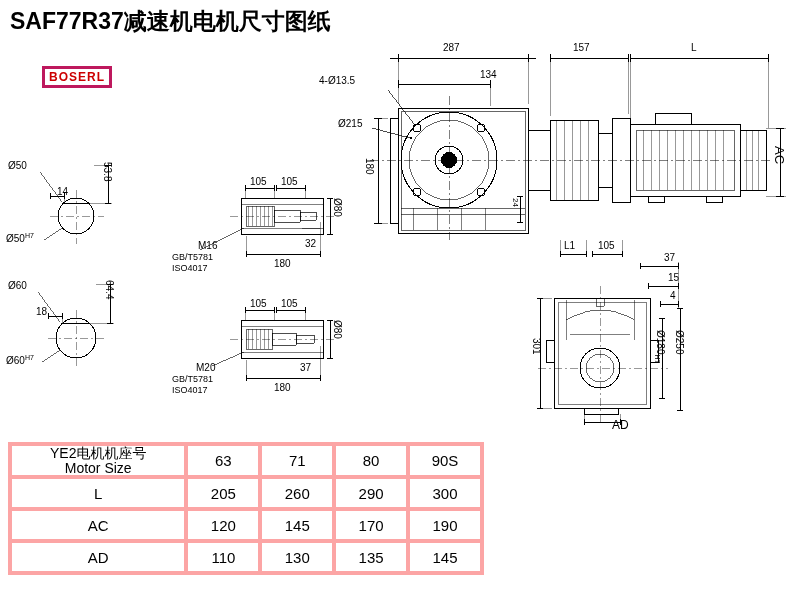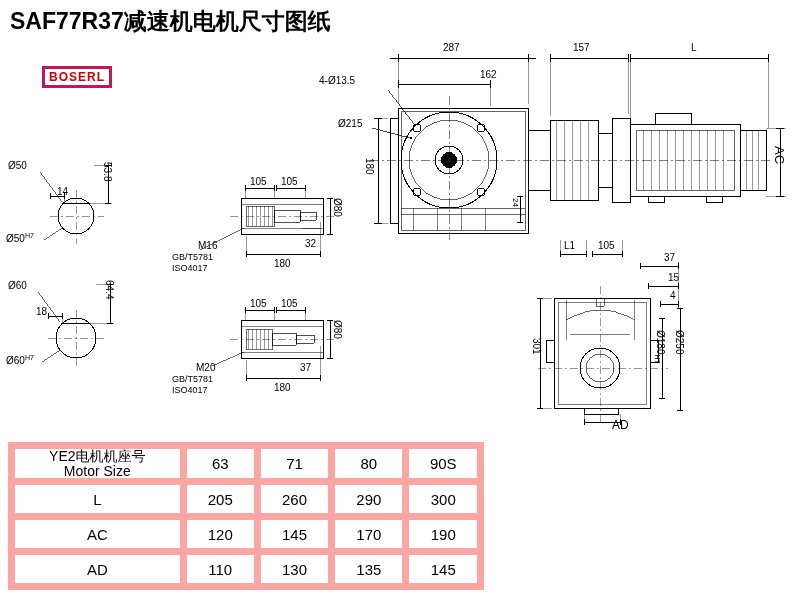--- a/index.html
+++ b/index.html
@@ -24,21 +24,21 @@
   .lbl{position:absolute;font-size:10px;white-space:nowrap;font-family:"Liberation Sans", sans-serif;}
   .lbl.sm{font-size:9px;}
   .lbl.xs{font-size:8px;}
   .vert{writing-mode:vertical-rl;}
   
   #spec-table{
     position:absolute;left:8px;top:442px;width:476px;
     border-collapse:collapse;
   }
   #spec-table td{
-    border:7px solid #fca5a5;text-align:center;
+    border:4px solid #fca5a5;text-align:center;
     font-size:15px;height:28px;padding:0;
     font-family:"Liberation Sans", sans-serif;
   }
   #spec-table td.head{width:182px;}
   #spec-table td.val{width:73px;}
   #spec-table .two-line{line-height:1.05;font-size:14px;}
   #spec-table .two-line span{display:block;}
   svg{position:absolute;left:0;top:0;}
 </style>
 </head>
@@ -261,21 +261,21 @@
       <path d="M677 308 L683 308 M677 410 L683 410"></path>
 
       <line x1="584" y1="422" x2="620" y2="422"></line>
       <path d="M584 419 L584 425 M620 419 L620 425"></path>
       <line x1="584" y1="414" x2="584" y2="424" stroke-width="0.4"></line>
       <line x1="620" y1="414" x2="620" y2="424" stroke-width="0.4"></line>
     </g>
   </svg>
 
   <div class="lbl" style="left:443px;top:42px;">287</div>
-  <div class="lbl" style="left:480px;top:69px;">162</div>
+  <div class="lbl" style="left:480px;top:69px;">134</div>
   <div class="lbl" style="left:573px;top:42px;">157</div>
   <div class="lbl" style="left:691px;top:42px;">L</div>
   <div class="lbl" style="left:319px;top:75px;">4-Ø13.5</div>
   <div class="lbl" style="left:338px;top:118px;">Ø215</div>
   <div class="lbl vert" style="left:364px;top:158px;">180</div>
   <div class="lbl vert xs" style="left:511px;top:198px;">24</div>
   <div class="lbl vert" style="left:772px;top:146px;font-size:13px;">AC</div>
 
   <div class="lbl" style="left:8px;top:160px;">Ø50</div>
   <div class="lbl" style="left:38px;top:186px;margin-left:19px;">14</div>

